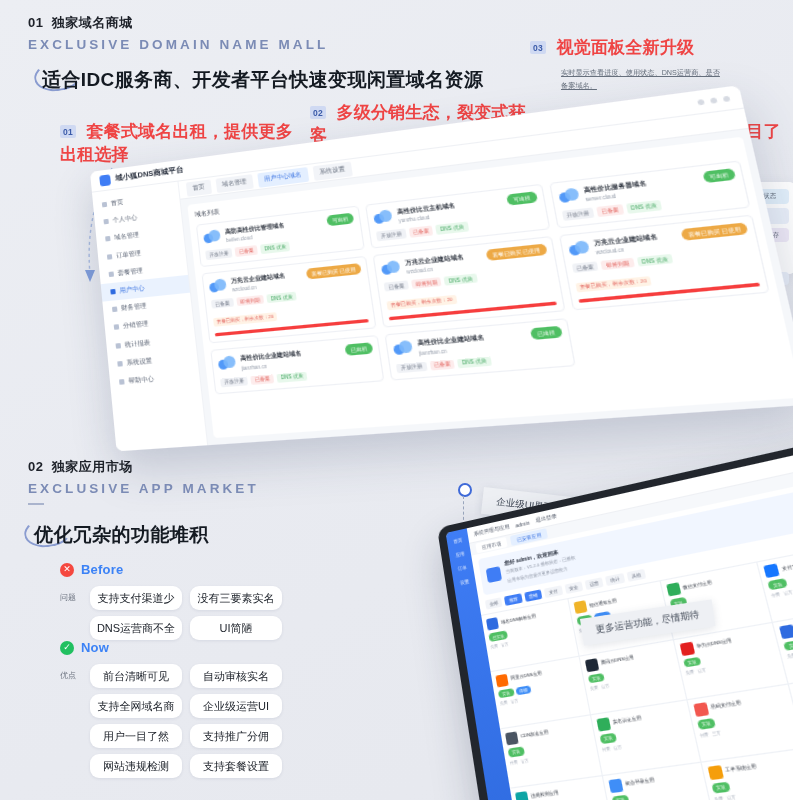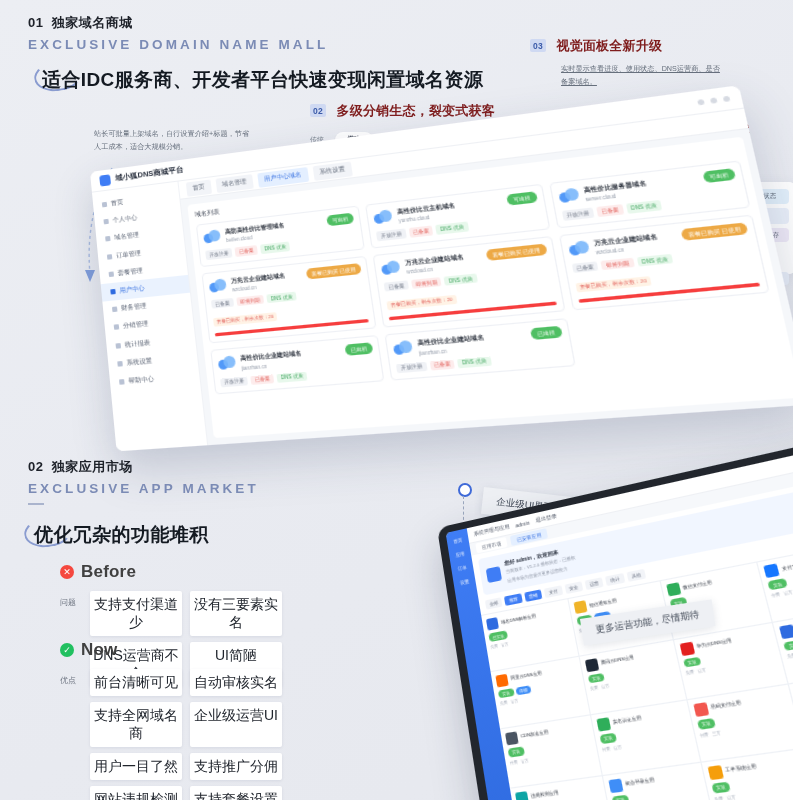--- a/index.html
+++ b/index.html
@@ -17,21 +17,21 @@
   .sec-en{font-size:13.5px;font-weight:bold;letter-spacing:3.1px;color:#7b8bb5;margin-top:5px;}
   .sec-dash{width:16px;height:2px;background:#aab4cd;margin-top:7px;}
 
   .big-title{position:absolute;font-size:19px;font-weight:bold;letter-spacing:.4px;color:#141a22;white-space:nowrap;}
   .circle-mark{position:absolute;border:2px solid #8a9cd0;border-radius:50%;
     border-right-color:transparent;border-top-color:transparent;}
 
   
   .badge{display:inline-block;background:#cfd9f2;color:#3b5ba9;font-size:8.5px;font-weight:bold;
     padding:1.5px 3px;border-radius:2px;vertical-align:middle;letter-spacing:.3px;}
-  .sub-title{font-size:13px;font-weight:bold;color:#7f1d1d;margin-left:6px;vertical-align:middle;letter-spacing:.2px;}
+  .sub-title{font-size:17px;font-weight:bold;color:#ef4444;margin-left:6px;vertical-align:middle;letter-spacing:.2px;}
   .sub-desc{font-size:7.2px;color:#67707d;line-height:1.85;margin-top:7px;}
 
   
   .flow-row{display:flex;align-items:center;gap:5px;margin-top:5px;}
   .flow-label{font-size:7px;color:#7a828e;width:20px;flex:0 0 20px;}
   .pill{font-size:6.6px;font-weight:bold;padding:3.4px 0;border-radius:9px;width:38px;text-align:center;
     box-shadow:0 1px 2px rgba(40,50,80,.10);}
   .pill.white{background:#fff;color:#3f4754;}
   .arrow{flex:0 0 14px;height:1px;background:#9fb0cf;position:relative;}
   .arrow:after{content:"";position:absolute;right:0;top:-2px;border-left:4px solid #9fb0cf;
@@ -47,25 +47,25 @@
   .donut{position:absolute;width:52px;height:52px;border-radius:50%;
     background:conic-gradient(#4e6ef2 0deg 118deg,#e8ebf2 118deg 360deg);}
   .donut:after{content:"";position:absolute;inset:9px;border-radius:50%;background:#edeff4;}
 
   
   .bn-head{display:flex;align-items:center;gap:7px;}
   .bn-ico{width:14px;height:14px;border-radius:50%;display:flex;align-items:center;justify-content:center;
     color:#fff;font-size:9px;font-weight:bold;line-height:1;}
   .bn-ico.red{background:#f5483f;}
   .bn-ico.green{background:#21c060;}
-  .bn-title{font-size:17px;font-weight:bold;color:#404040;letter-spacing:.2px;}
+  .bn-title{font-size:13px;font-weight:bold;color:#3b82f6;letter-spacing:.2px;}
   .bn-body{display:flex;gap:6px;margin-top:9px;}
   .bn-side{font-size:8px;color:#6d7480;padding-top:6px;width:24px;flex:0 0 24px;}
   .tag-grid{display:grid;grid-template-columns:92px 92px;gap:6px 8px;}
-  .tag{background:#fff;border-radius:2px;font-size:14px;color:#20252d;text-align:center;padding:4.5px 0;
+  .tag{background:#fff;border-radius:9px;font-size:11px;color:#20252d;text-align:center;padding:4.5px 0;
     box-shadow:0 1px 3px rgba(60,70,110,.10);}
 
   
   .callout{position:absolute;background:#eef0f4;color:#3c4452;font-size:9.5px;
     padding:7px 14px;box-shadow:0 2px 8px rgba(50,60,90,.13);white-space:nowrap;}
   .dot-ring{position:absolute;width:10px;height:10px;border-radius:50%;background:#fff;
     border:2.5px solid #3f6ad8;}
   .dot-line{position:absolute;border-left:1px dashed #9aa6bd;}
 
   
@@ -153,20 +153,24 @@
       <span>01</span>
       &nbsp;<span>独家域名商城</span>
     </div>
     <div class="sec-en">EXCLUSIVE DOMAIN NAME MALL</div>
   </div>
 
   <div class="circle-mark" style="left:34px;top:61px;width:44px;height:26px;transform:rotate(-8deg);"></div>
   <div class="big-title" style="left:42px;top:67px;">适合IDC服务商、开发者平台快速变现闲置域名资源</div>
 
   <div style="position:absolute;left:60px;top:120px;width:240px;">
+    <div>
+      <span class="badge">01</span>
+      <span class="sub-title">套餐式域名出租，提供更多出租选择</span>
+    </div>
     <div class="sub-desc" style="padding-left:34px;">
       <div>站长可批量上架域名，自行设置介绍+标题，节省</div>
       <div>人工成本，适合大规模分销。</div>
     </div>
   </div>
   <svg style="position:absolute;left:78px;top:164px;" width="40" height="130">
     <path d="M34 4 C 18 30, 8 66, 12 110" stroke="#a9bbe0" stroke-width="1.4" fill="none" stroke-dasharray="3 3"></path>
     <polygon points="12,118 7,106 17,106" fill="#7f9ddb"></polygon>
   </svg>
 

